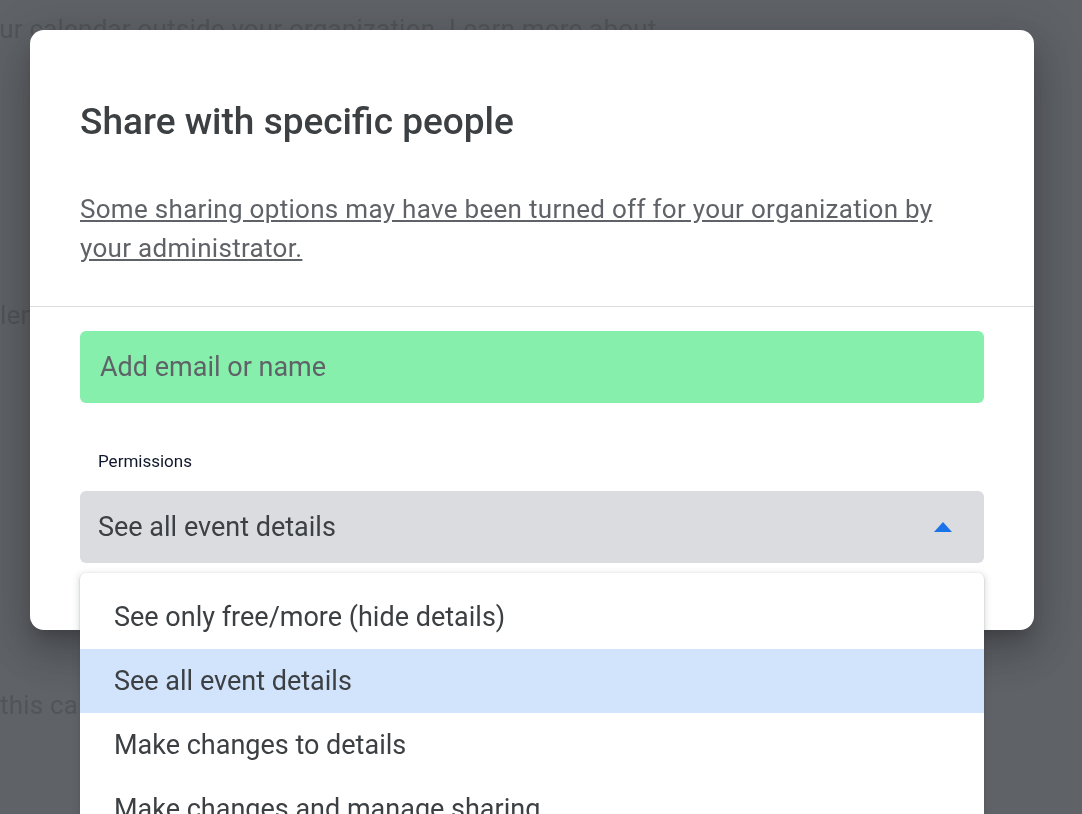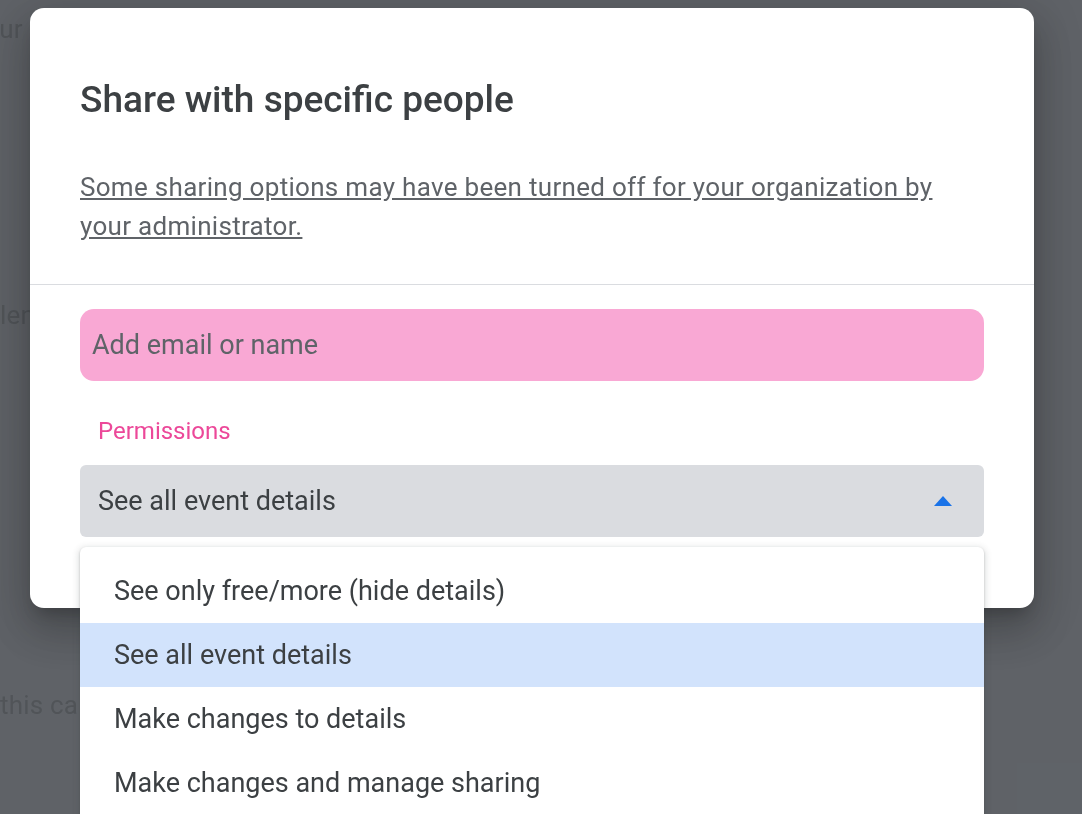--- a/index.html
+++ b/index.html
@@ -36,21 +36,21 @@
     .overlay {
       position: absolute;
       top: 0;
       left: 0;
       width: 100%;
       height: 100%;
       background: rgba(95, 99, 104, 0.6);
     }
     .dialog {
       position: absolute;
-      top: 8px;
+      top: 30px;
       left: 30px;
       width: 1004px;
       height: 600px;
       background: #ffffff;
       border-radius: 14px;
       box-shadow: 0 11px 15px -7px rgba(0,0,0,0.2), 0 24px 38px 3px rgba(0,0,0,0.14), 0 9px 46px 8px rgba(0,0,0,0.12);
       overflow: visible;
     }
     .dialog-header {
       padding: 68px 50px 0 50px;
@@ -74,36 +74,36 @@
       margin-top: 38px;
       height: 1px;
       background: #dadce0;
     }
     .dialog-body {
       padding: 24px 50px 0 50px;
     }
     .email-input {
       width: 100%;
       height: 72px;
-      background: #f9a8d4;
+      background: #86efac;
       border: none;
-      border-radius: 14px;
-      padding: 0 12px;
+      border-radius: 6px;
+      padding: 0 20px;
       font-size: 27px;
       color: #3c4043;
       font-family: inherit;
       outline: none;
     }
     .email-input::placeholder {
       color: #5f6368;
     }
     .permissions-label {
-      margin-top: 36px;
-      font-size: 24px;
-      color: #ec4899;
+      margin-top: 48px;
+      font-size: 17px;
+      color: #0f172a;
       padding-left: 18px;
     }
     .select-container {
       position: relative;
       margin-top: 20px;
       border-radius: 25px;
     }
     .select-button {
       width: 100%;
       height: 72px;

